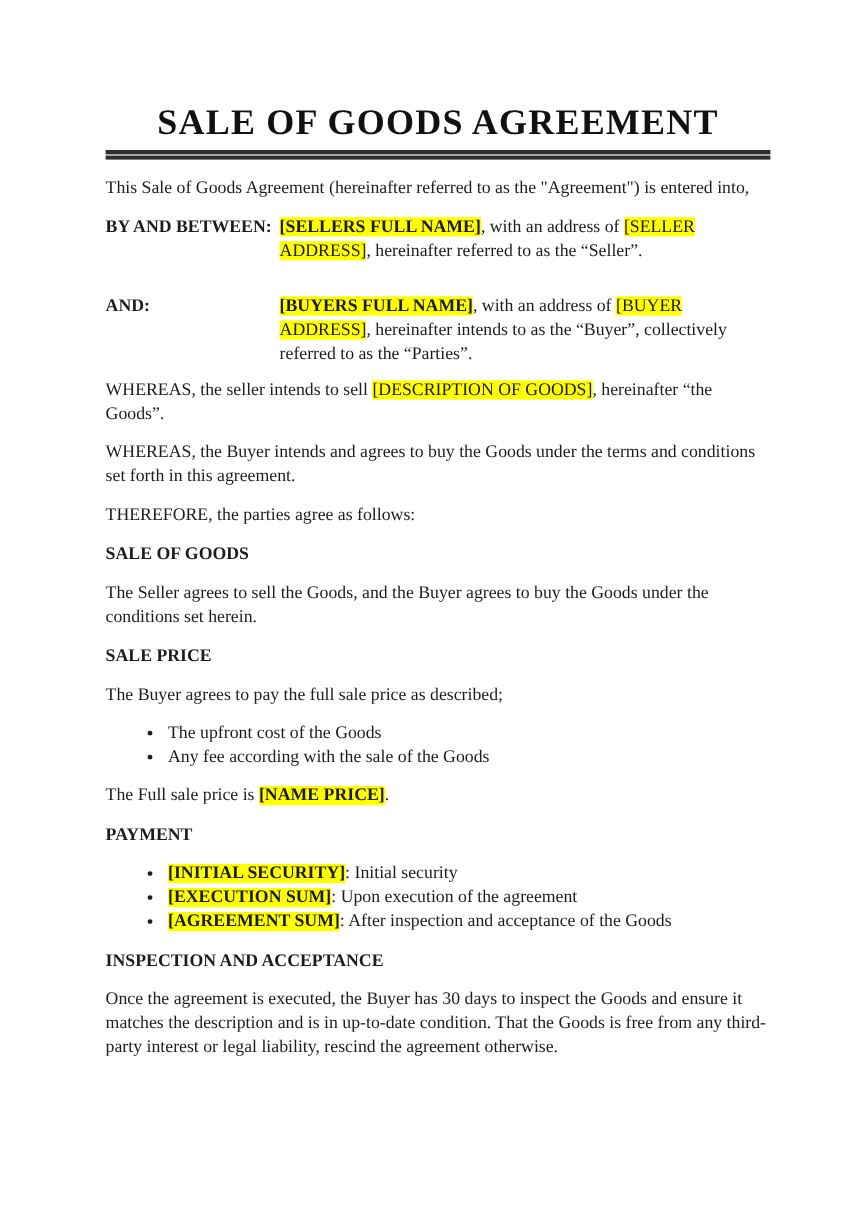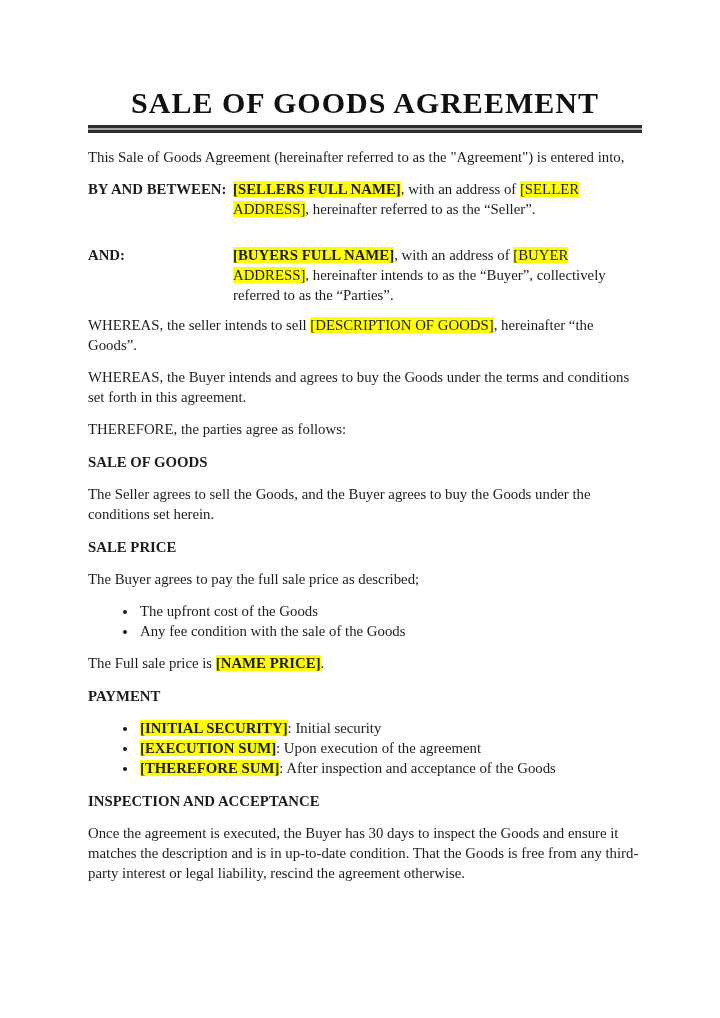--- a/index.html
+++ b/index.html
@@ -100,29 +100,29 @@
   <p class="para">THEREFORE, the parties agree as follows:</p>
 
   <div class="section-heading">SALE OF GOODS</div>
   <p class="para">The Seller agrees to sell the Goods, and the Buyer agrees to buy the Goods under the conditions set herein.</p>
 
   <div class="section-heading">SALE PRICE</div>
   <p class="para">The Buyer agrees to pay the full sale price as described;</p>
 
   <ul class="bullet-list">
     <li>The upfront cost of the Goods</li>
-    <li>Any fee condition with the sale of the Goods</li>
+    <li>Any fee according with the sale of the Goods</li>
   </ul>
 
   <p class="para"><span>The Full sale price is </span><span class="hl b">[NAME PRICE]</span><span>.</span></p>
 
   <div class="section-heading tight">PAYMENT</div>
 
   <ul class="bullet-list">
     <li><span class="hl b">[INITIAL SECURITY]</span><span>: Initial security</span></li>
     <li><span class="hl b">[EXECUTION SUM]</span><span>: Upon execution of the agreement</span></li>
-    <li><span class="hl b">[THEREFORE SUM]</span><span>: After inspection and acceptance of the Goods</span></li>
+    <li><span class="hl b">[AGREEMENT SUM]</span><span>: After inspection and acceptance of the Goods</span></li>
   </ul>
 
   <div class="section-heading">INSPECTION AND ACCEPTANCE</div>
   <p class="para">Once the agreement is executed, the Buyer has 30 days to inspect the Goods and ensure it matches the description and is in up-to-date condition. That the Goods is free from any third-party interest or legal liability, rescind the agreement otherwise.</p>
 
 </div>
 
 </body></html>

